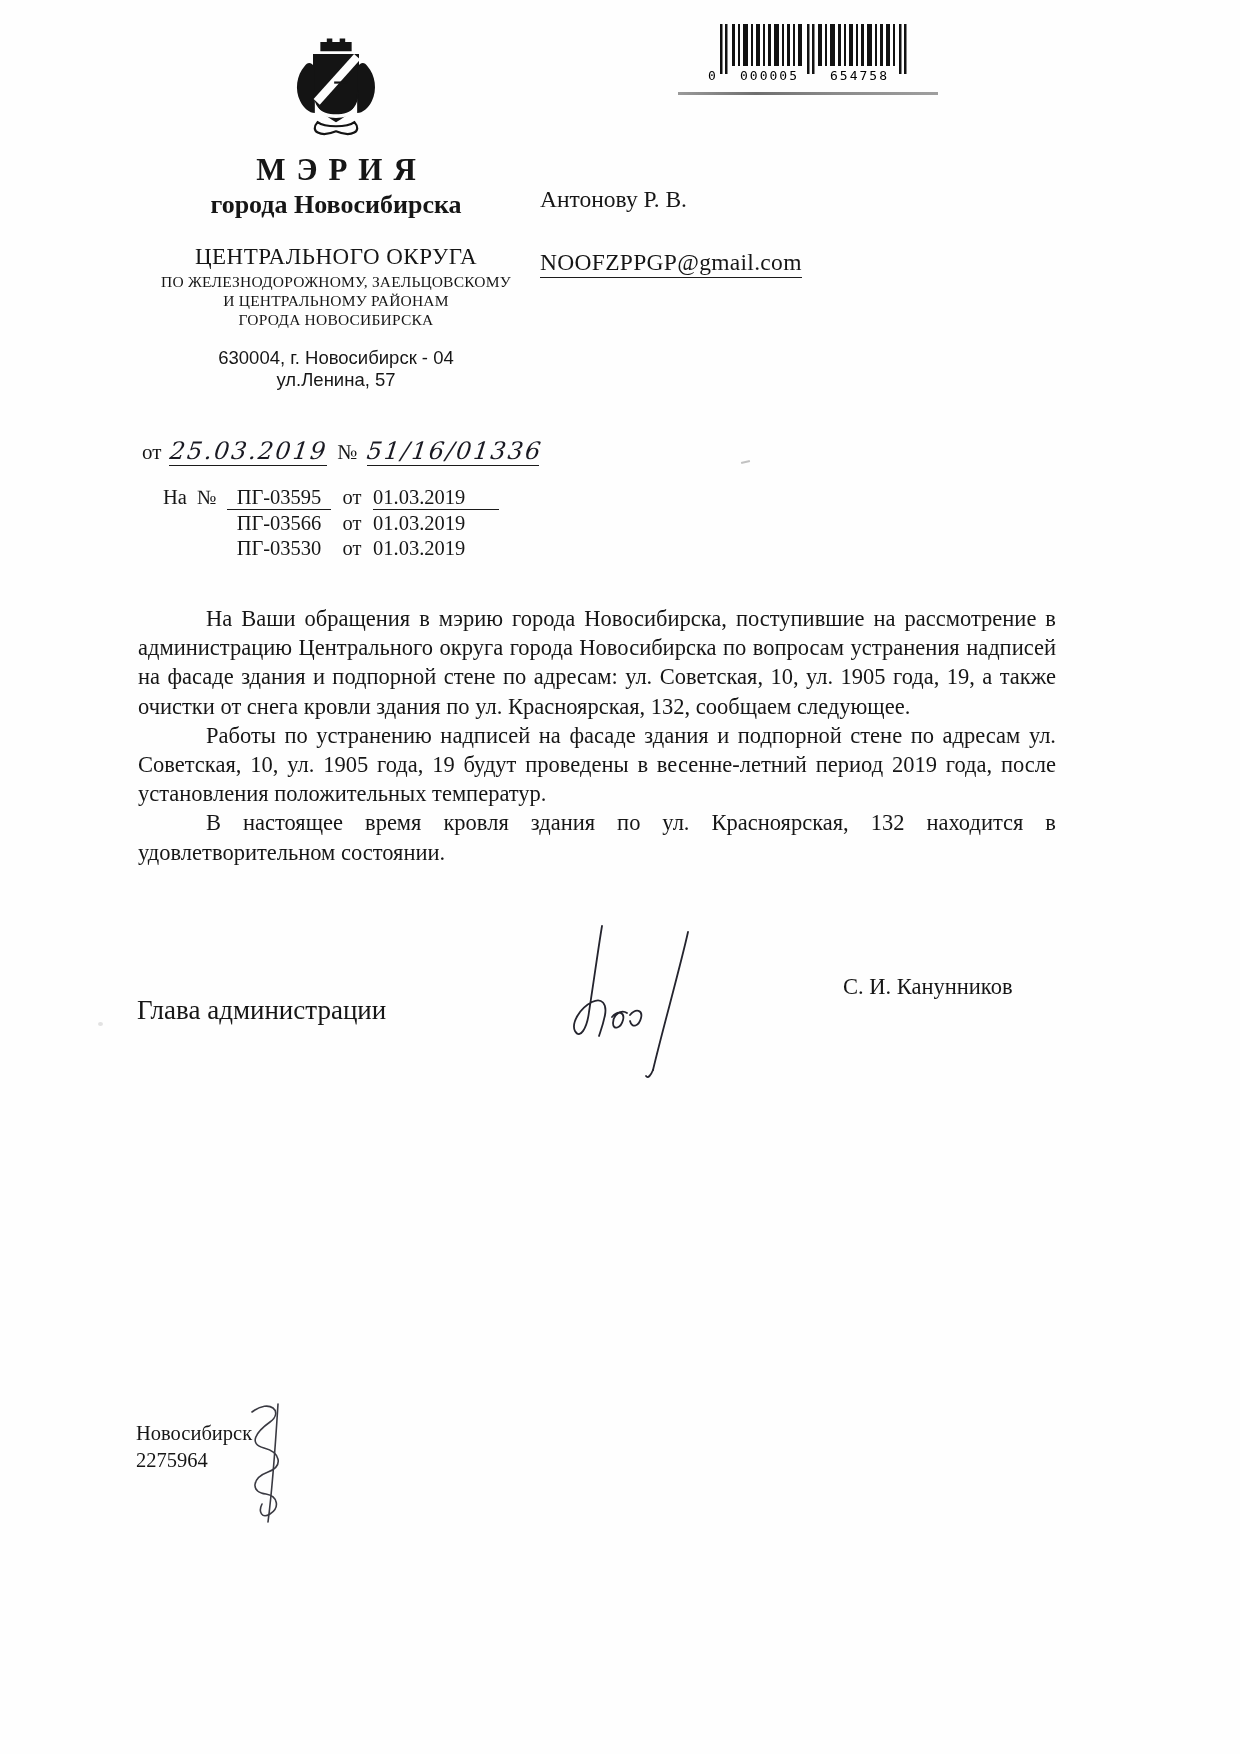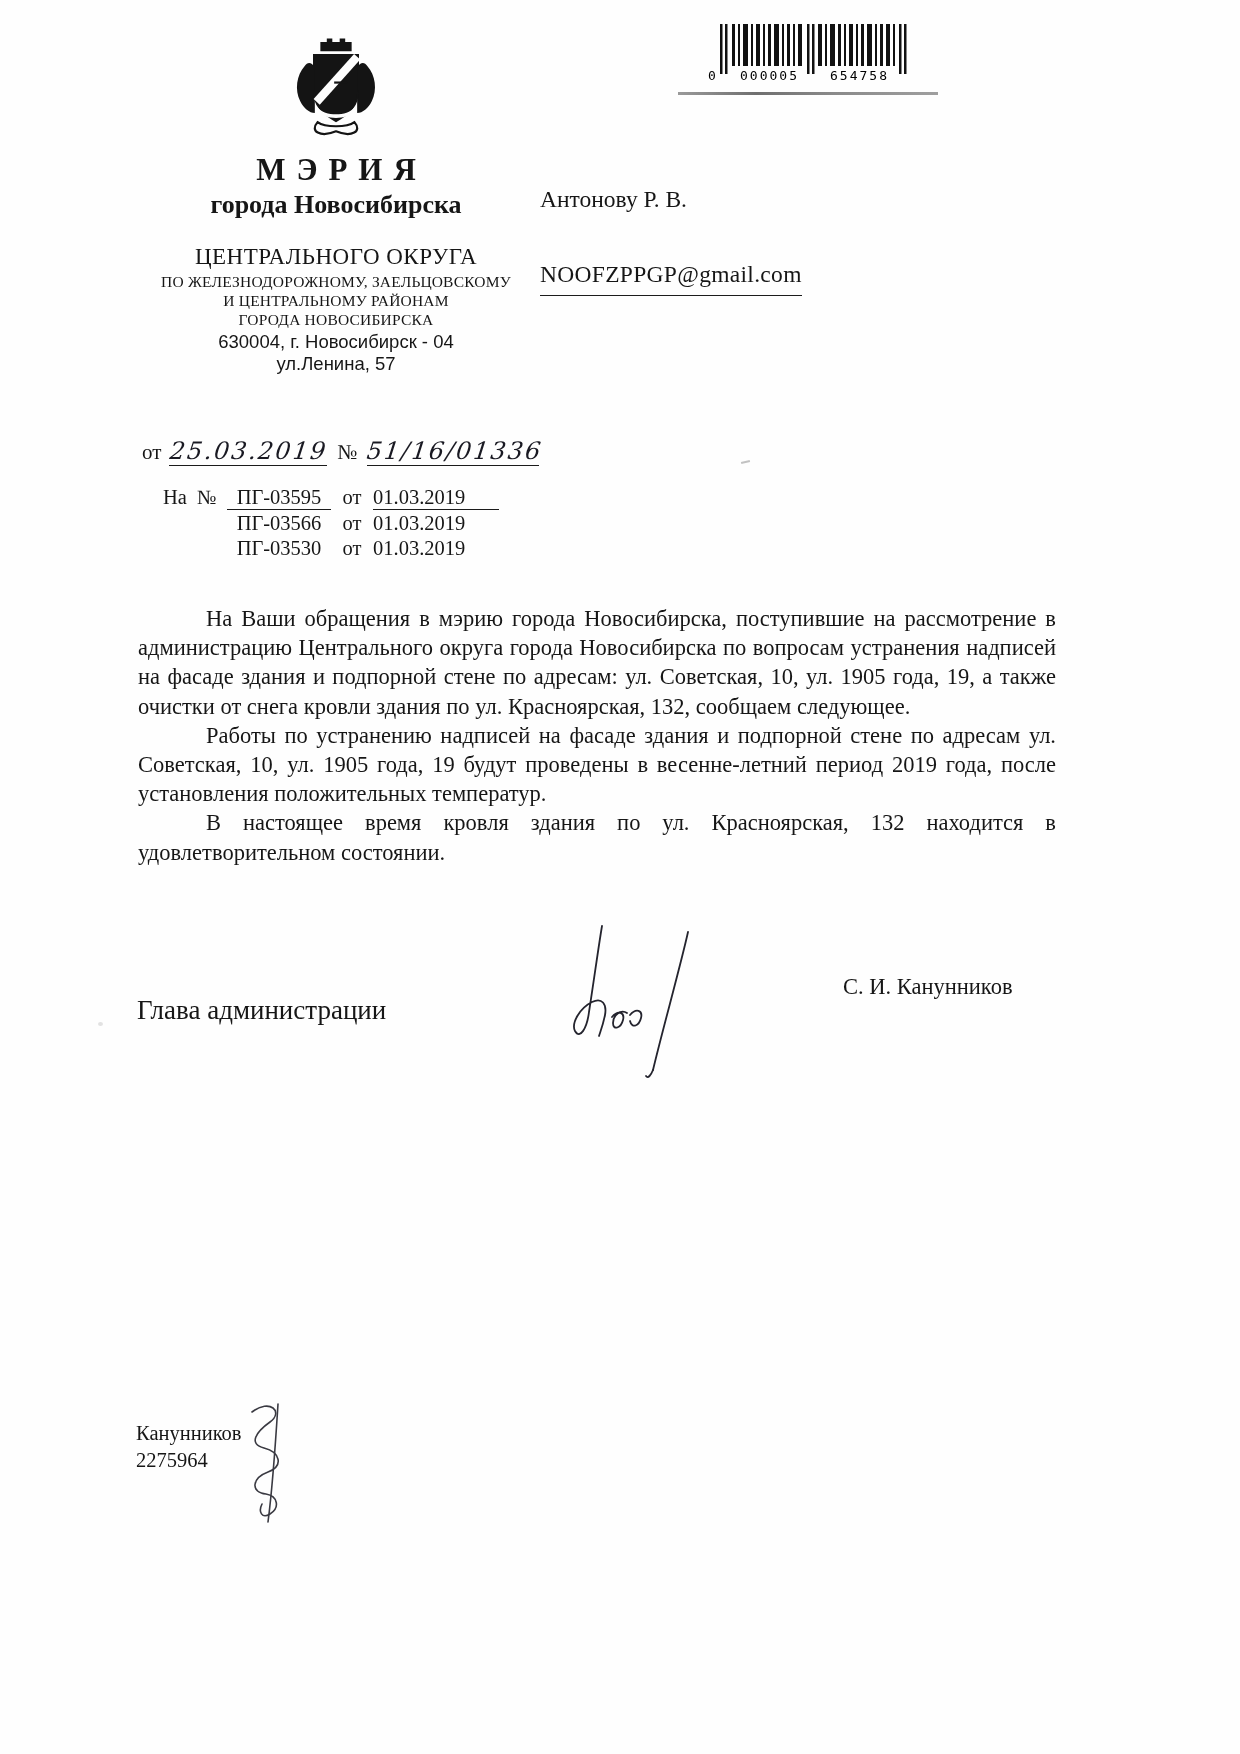--- a/index.html
+++ b/index.html
@@ -15,32 +15,32 @@
   
   .letterhead{
     position:absolute;left:118px;top:34px;width:436px;
     text-align:center;
   }
   .emblem{display:inline-block;margin-bottom:6px;}
   .org-top{font-size:31px;font-weight:bold;letter-spacing:11px;margin-left:11px;line-height:1.05;}
   .org-city{font-size:26px;font-weight:bold;margin-top:4px;line-height:1.1;}
   .admin-block{margin-top:24px;font-size:23px;letter-spacing:.5px;line-height:1.2;}
   .districts{font-size:15.5px;line-height:1.22;margin-top:2px;letter-spacing:.2px;}
-  .addr{font-family:"Liberation Sans",sans-serif;font-size:18.5px;line-height:1.18;margin-top:2px;}
+  .addr{font-family:"Liberation Sans",sans-serif;font-size:18.5px;line-height:1.18;margin-top:18px;}
   
   .barcode-wrap{position:absolute;left:704px;top:24px;width:236px;}
   .barcode-line{
     position:absolute;left:678px;top:92px;width:260px;height:3px;
     background:linear-gradient(90deg,#9a9a9a,#6f6f6f 30%,#8a8a8a 60%,#9f9f9f);
   }
   
   .recipient{position:absolute;left:540px;top:186px;width:420px;font-size:23.5px;}
   .recipient .email{
-    display:inline-block;margin-top:48px;
-    border-bottom:1.6px solid #1c1c1c;padding-bottom:7px;
+    display:inline-block;margin-top:36px;
+    border-bottom:1.6px solid #1c1c1c;padding-bottom:1px;
     letter-spacing:.3px;
   }
   
   .meta-row{position:absolute;left:142px;top:437px;font-size:21px;white-space:nowrap;}
   .meta-row .lbl{display:inline-block;vertical-align:baseline;}
   .fill{
     display:inline-block;border-bottom:1.8px solid #1b1b1b;
     text-align:center;vertical-align:baseline;padding-bottom:0px;
   }
   .handwriting{
@@ -190,21 +190,21 @@
         <path d="M72 99 C78 92 85 94 83 102 C81 110 74 113 72 105"></path>
         <path d="M130 16 C123 48 105 112 95 154"></path>
         <path d="M95 154 C93 159 90 163 88 160"></path>
       </g>
     </svg>
   </span>
 
   <div class="sig-name">С. И. Канунников</div>
 
   <div class="executor">
-    <div>Канунников</div>
+    <div>Новосибирск</div>
     <div>2275964</div>
   </div>
 
   <span class="footer-scribble">
     <svg width="84" height="132" viewBox="0 0 84 132" aria-hidden="true">
       <g fill="none" stroke="#3a3a42" stroke-width="1.6" stroke-linecap="round">
         <path d="M32 16 C50 2 64 16 50 26 C36 36 28 48 44 52 C60 56 64 70 48 76 C32 82 30 96 46 98 C58 100 60 112 50 118 C42 123 38 116 42 108"></path>
         <path d="M58 8 C56 40 53 88 48 126"></path>
       </g>
     </svg>

